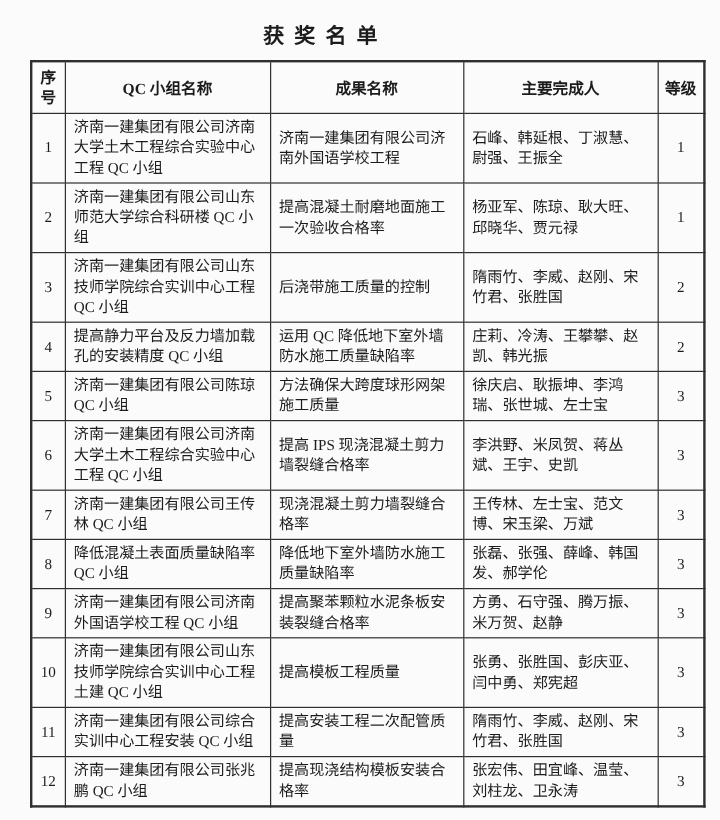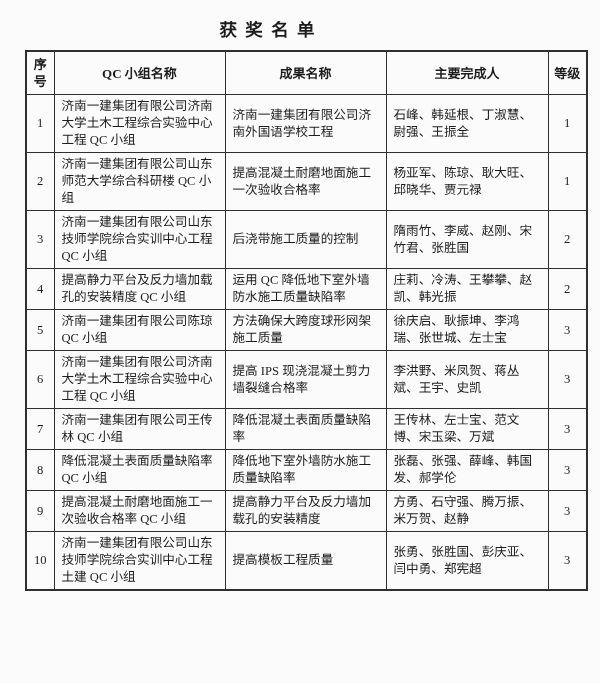--- a/index.html
+++ b/index.html
@@ -114,40 +114,54 @@
         <tr>
     <td class="cell-no">6</td>
     <td class="cell-group">济南一建集团有限公司济南大学土木工程综合实验中心工程 QC 小组</td>
     <td class="cell-ach">提高 IPS 现浇混凝土剪力墙裂缝合格率</td>
     <td class="cell-who">李洪野、米凤贺、蒋丛斌、王宇、史凯</td>
     <td class="cell-grade">3</td>
   </tr>
         <tr>
     <td class="cell-no">7</td>
     <td class="cell-group">济南一建集团有限公司王传林 QC 小组</td>
-    <td class="cell-ach">降低混凝土表面质量缺陷率</td>
+    <td class="cell-ach">现浇混凝土剪力墙裂缝合格率</td>
     <td class="cell-who">王传林、左士宝、范文博、宋玉梁、万斌</td>
     <td class="cell-grade">3</td>
   </tr>
         <tr>
     <td class="cell-no">8</td>
     <td class="cell-group">降低混凝土表面质量缺陷率 QC 小组</td>
     <td class="cell-ach">降低地下室外墙防水施工质量缺陷率</td>
     <td class="cell-who">张磊、张强、薛峰、韩国发、郝学伦</td>
     <td class="cell-grade">3</td>
   </tr>
         <tr>
     <td class="cell-no">9</td>
-    <td class="cell-group">提高混凝土耐磨地面施工一次验收合格率 QC 小组</td>
-    <td class="cell-ach">提高静力平台及反力墙加载孔的安装精度</td>
+    <td class="cell-group">济南一建集团有限公司济南外国语学校工程 QC 小组</td>
+    <td class="cell-ach">提高聚苯颗粒水泥条板安装裂缝合格率</td>
     <td class="cell-who">方勇、石守强、腾万振、米万贺、赵静</td>
     <td class="cell-grade">3</td>
   </tr>
         <tr>
     <td class="cell-no">10</td>
     <td class="cell-group">济南一建集团有限公司山东技师学院综合实训中心工程土建 QC 小组</td>
     <td class="cell-ach">提高模板工程质量</td>
     <td class="cell-who">张勇、张胜国、彭庆亚、闫中勇、郑宪超</td>
     <td class="cell-grade">3</td>
   </tr>
+        <tr>
+    <td class="cell-no">11</td>
+    <td class="cell-group">济南一建集团有限公司综合实训中心工程安装 QC 小组</td>
+    <td class="cell-ach">提高安装工程二次配管质量</td>
+    <td class="cell-who">隋雨竹、李威、赵刚、宋竹君、张胜国</td>
+    <td class="cell-grade">3</td>
+  </tr>
+        <tr>
+    <td class="cell-no">12</td>
+    <td class="cell-group">济南一建集团有限公司张兆鹏 QC 小组</td>
+    <td class="cell-ach">提高现浇结构模板安装合格率</td>
+    <td class="cell-who">张宏伟、田宜峰、温莹、刘柱龙、卫永涛</td>
+    <td class="cell-grade">3</td>
+  </tr>
       </tbody>
   </table>
 </div>
 
 </body></html>

